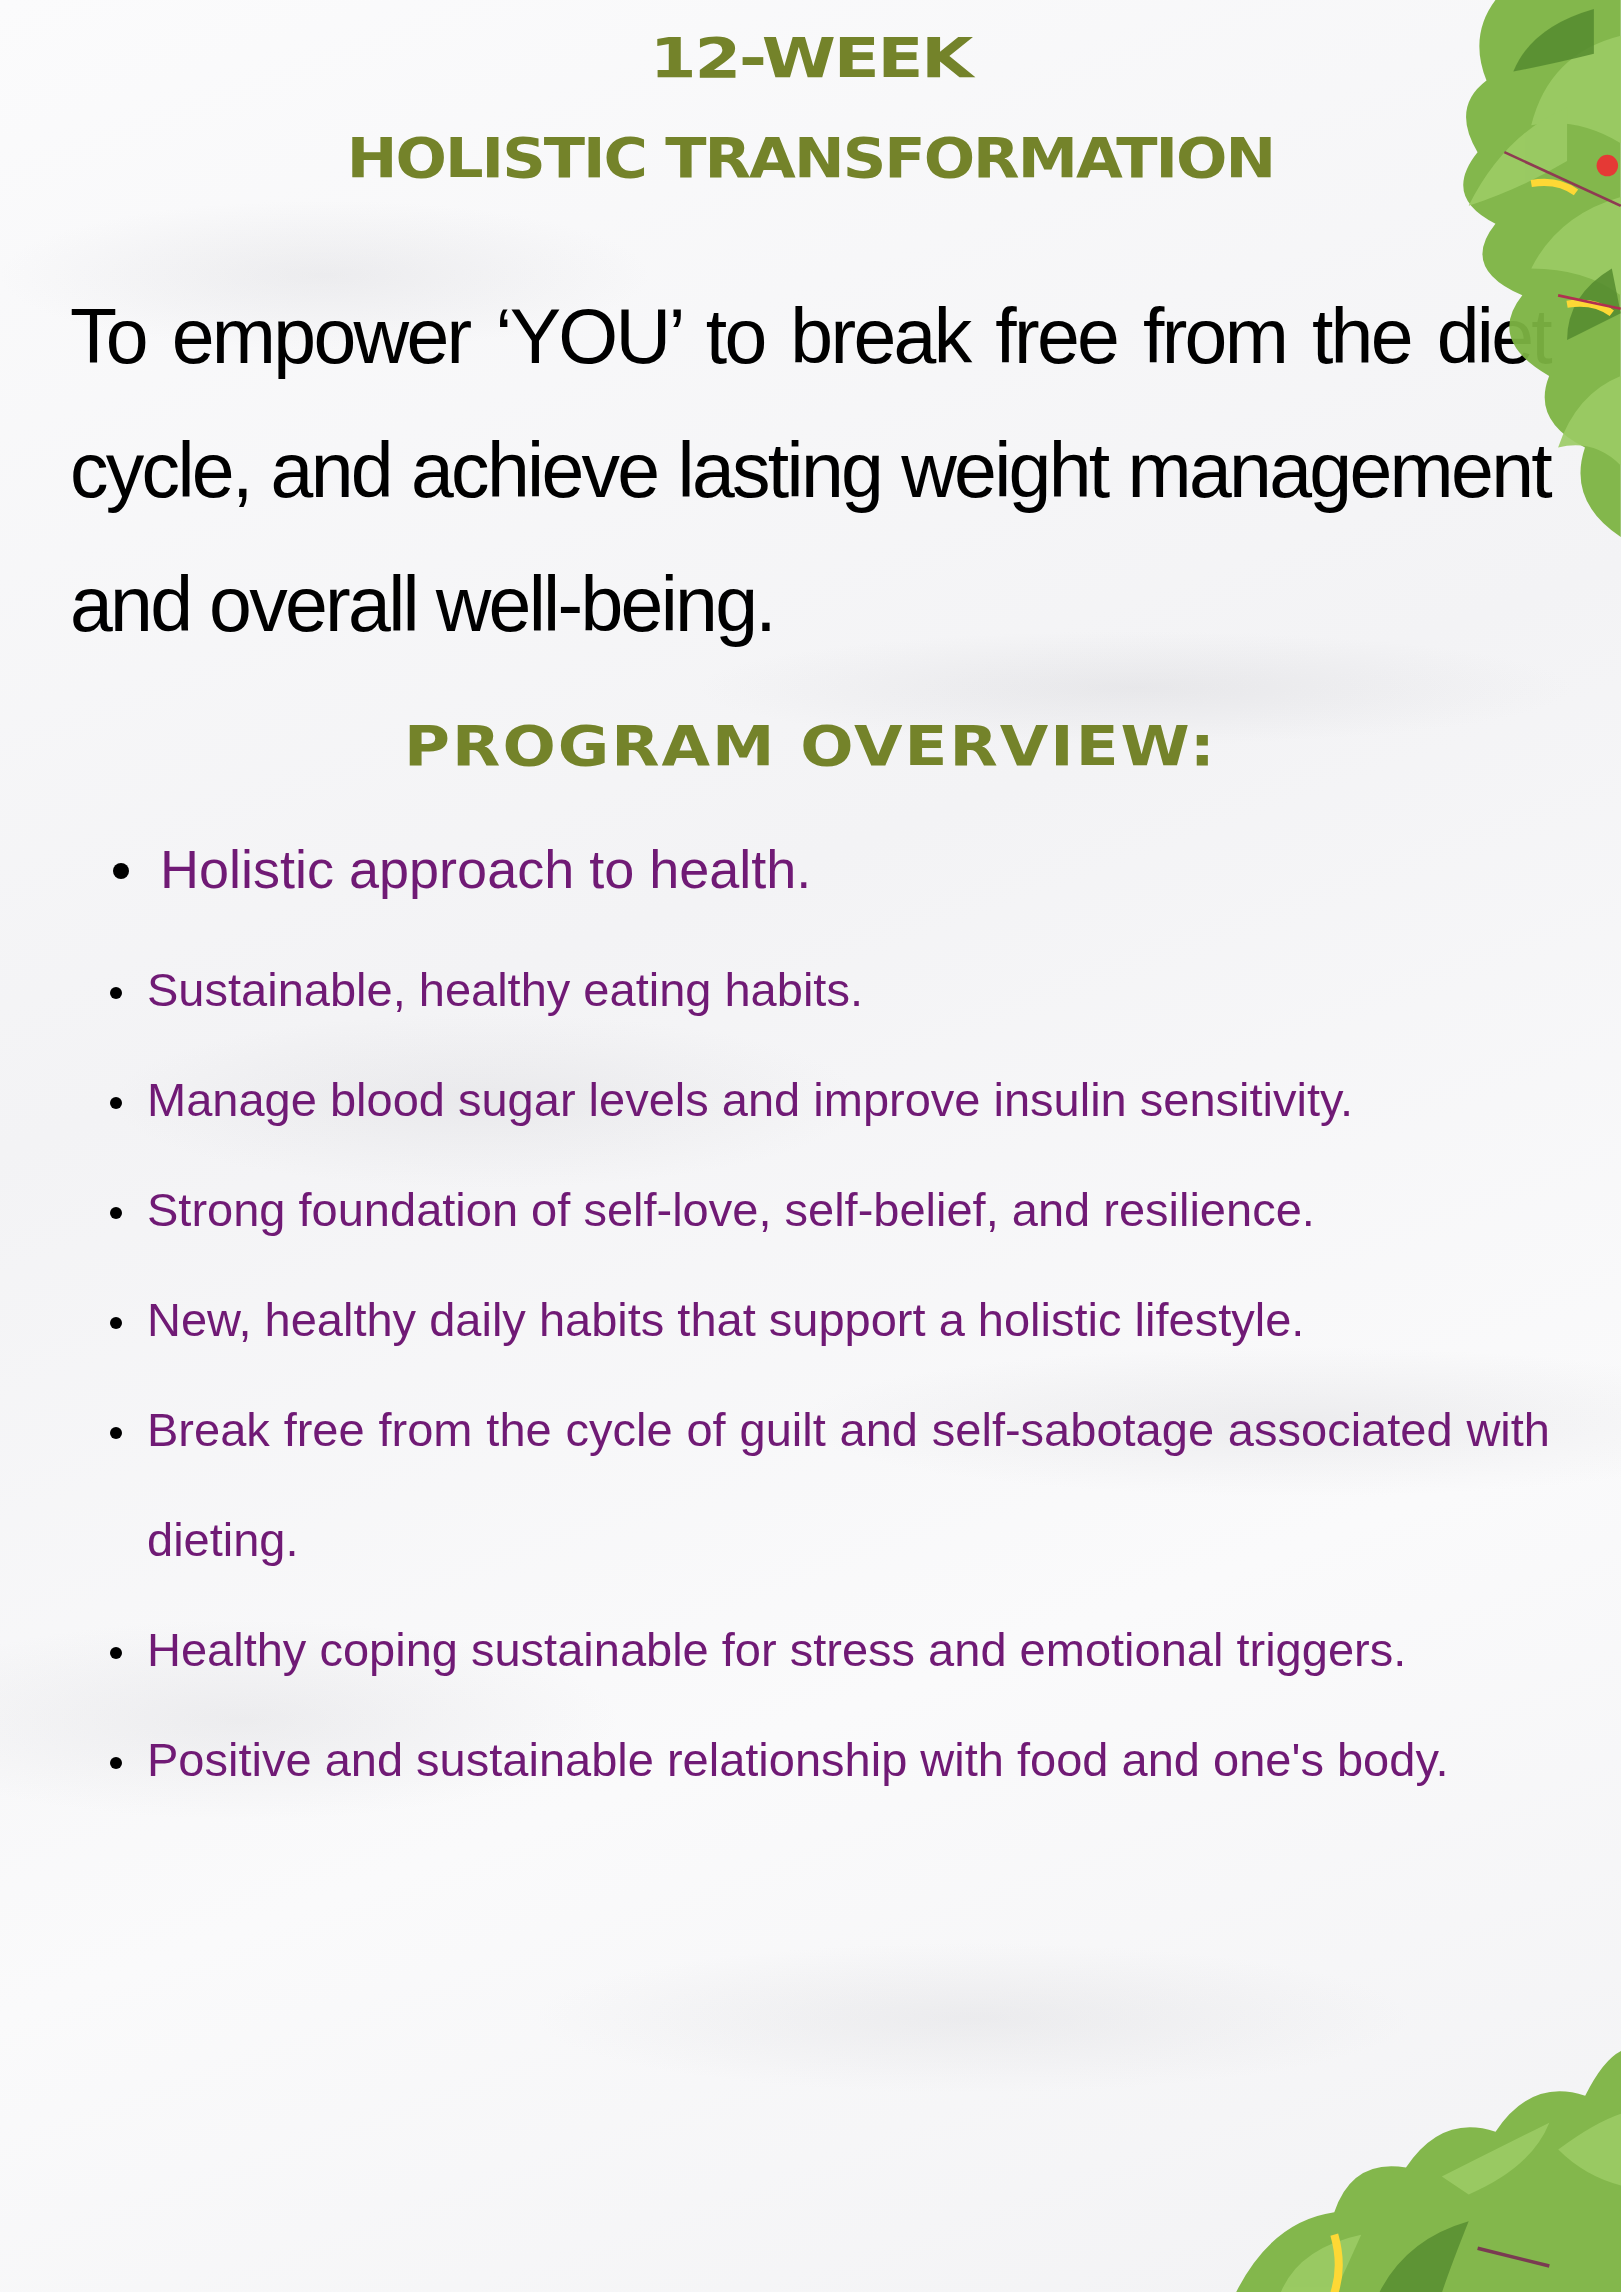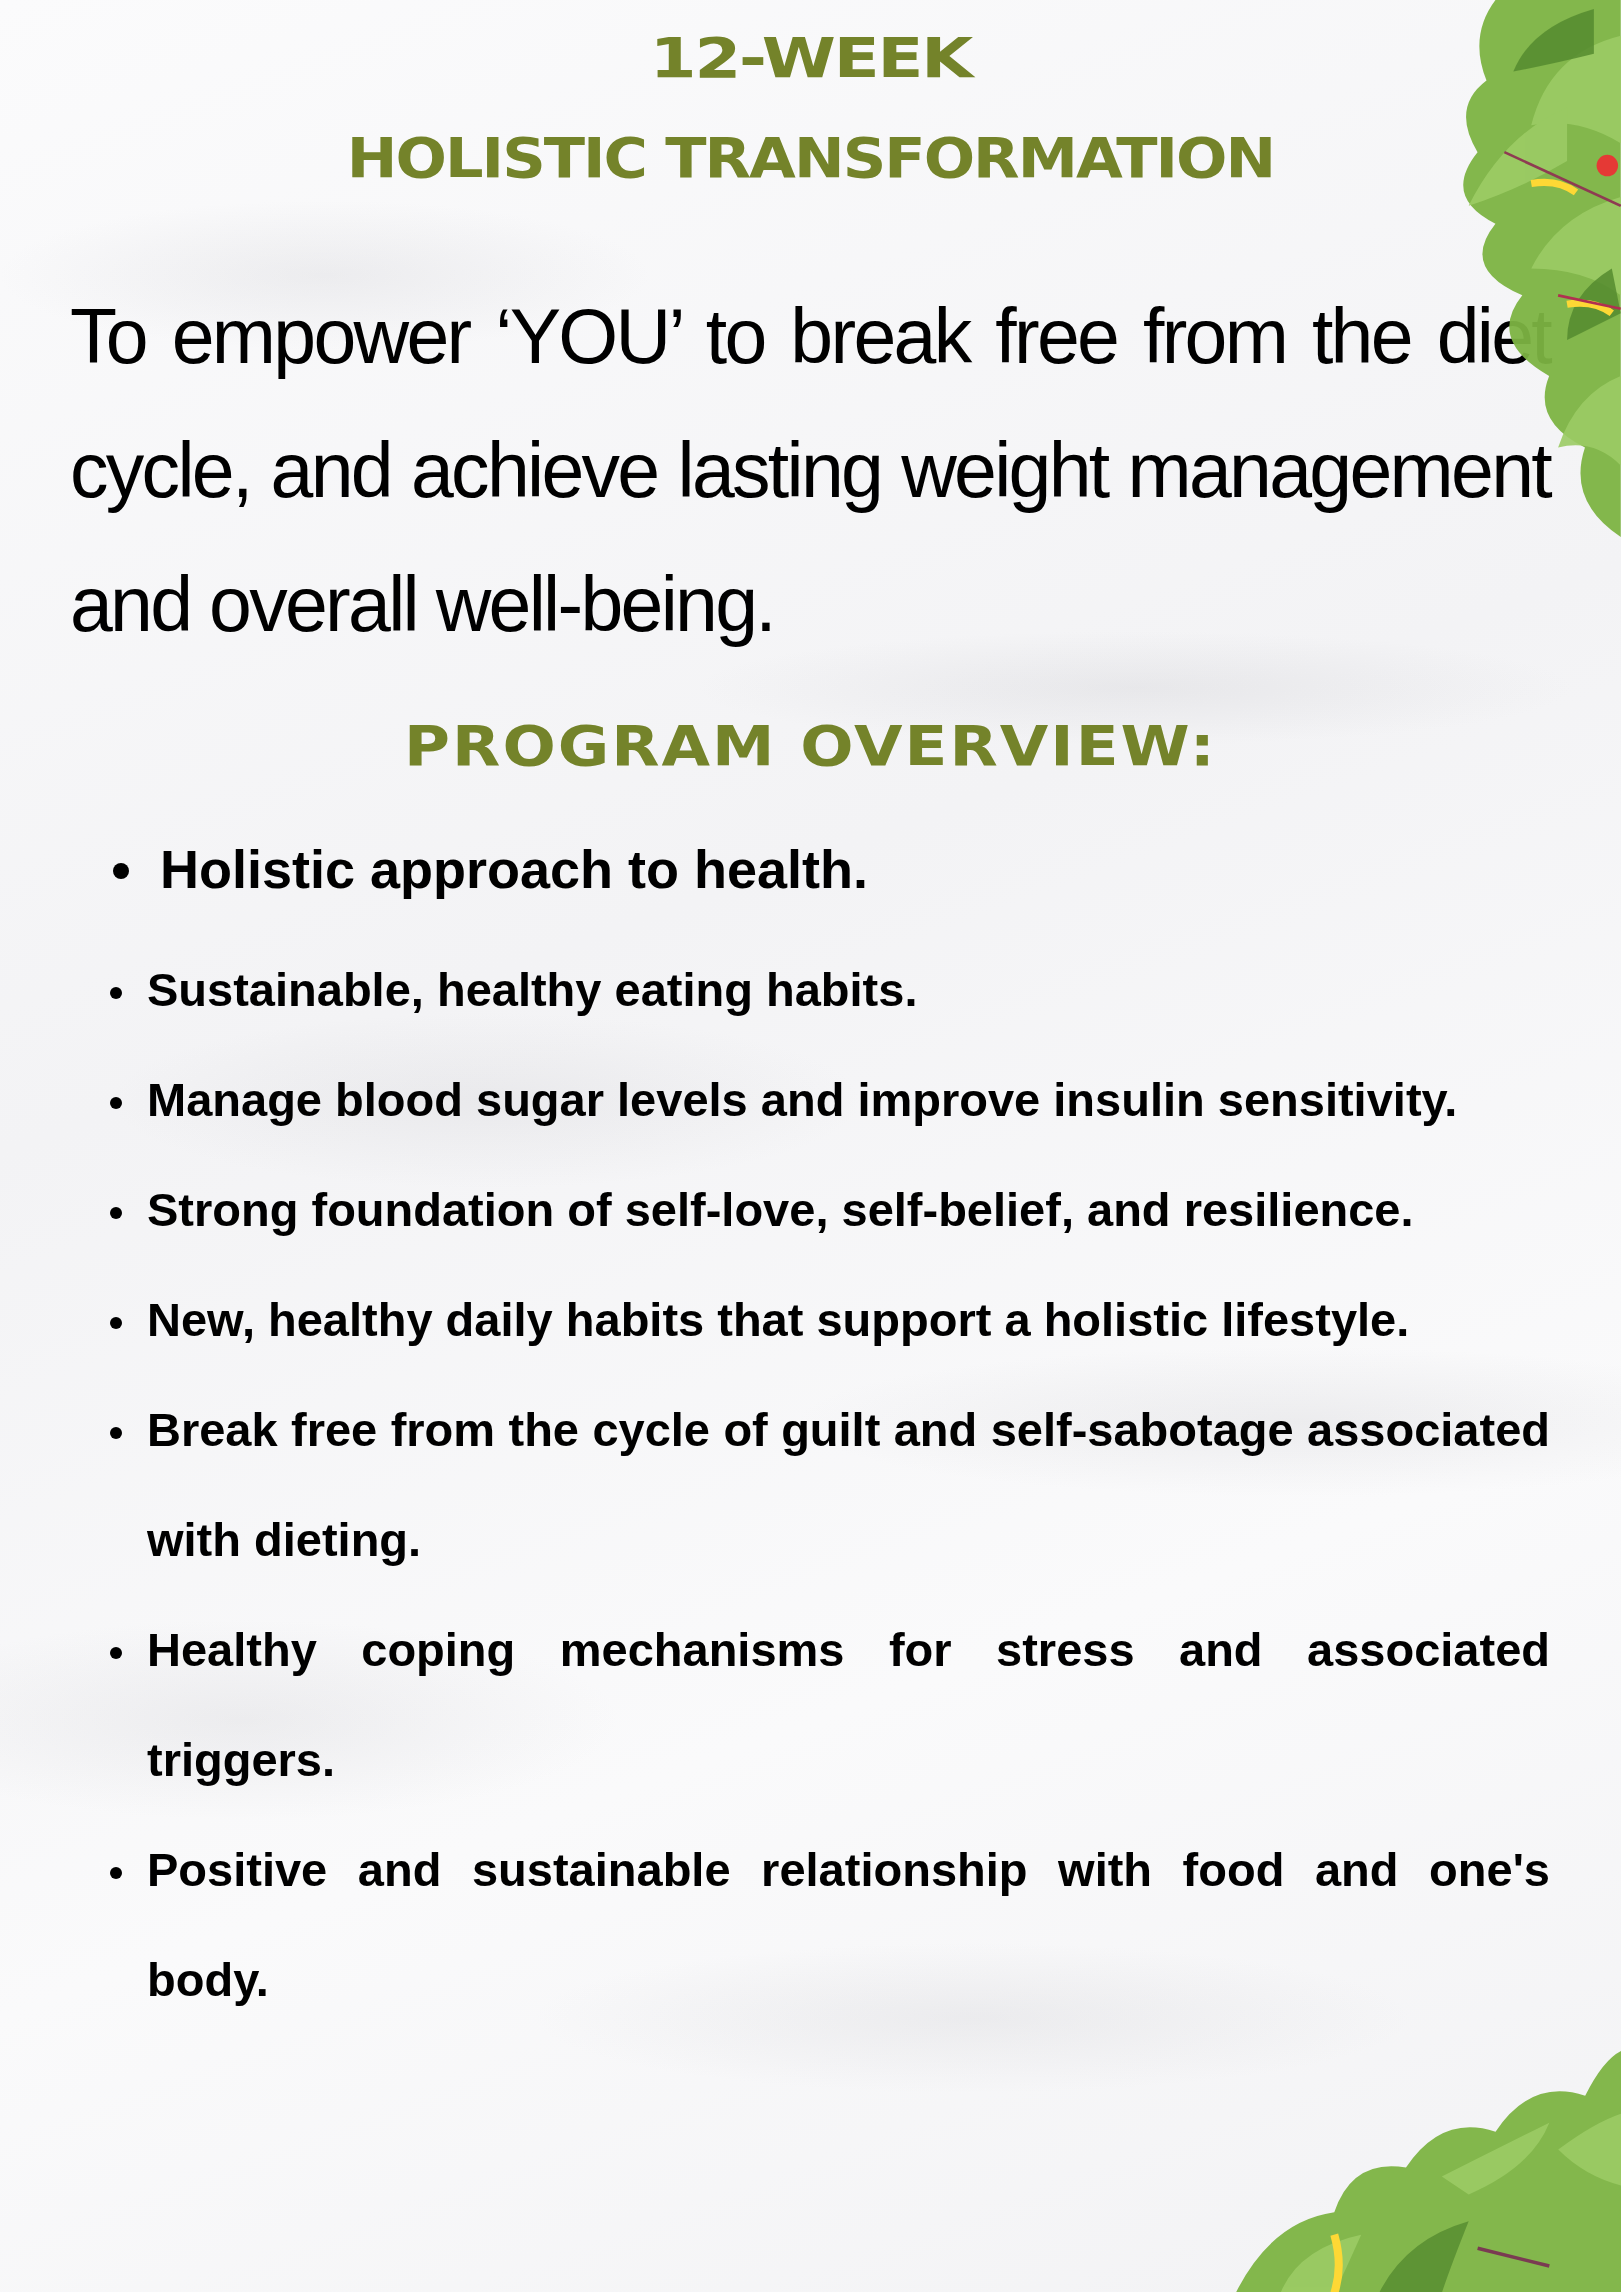--- a/index.html
+++ b/index.html
@@ -30,23 +30,23 @@
   .overview {
     position: absolute; left: 0; width: 1621px; top: 713px; text-align: center;
     color: #74832a; font-family: "DejaVu Sans", sans-serif; font-weight: bold;
     font-size: 56px; letter-spacing: 1.8px; margin: 0; transform: scaleX(1.12);
   }
   ul.items {
     position: absolute; left: 99px; top: 824px; width: 1451px; margin: 0; padding: 0;
     list-style: none;
   }
   ul.items li {
-    position: relative; padding-left: 48px; color: #000000;
+    position: relative; padding-left: 48px; color: #701a75;
     font-family: "Liberation Sans", sans-serif; font-size: 47px; line-height: 110px;
-    text-align: justify; text-align-last: left; font-weight: bold;
+    text-align: justify; text-align-last: left;
   }
   ul.items li.first { font-size: 54px; line-height: 90px; padding-left: 61px; margin-bottom: 20.6px; }
   ul.items li .dot {
     position: absolute; left: 10.7px; top: 52px; width: 12.5px; height: 12.5px; border-radius: 50%; background: #000;
   }
   ul.items li.first .dot { left: 14.3px; top: 39px; width: 16px; height: 16px; }
   .greens { position: absolute; pointer-events: none; }
   .greens-top { right: 0; top: 0; width: 269px; height: 716px; }
   .greens-bottom { right: 0; bottom: 0; width: 448px; height: 251px; }
 </style>
@@ -60,21 +60,21 @@
 
 <h2 class="overview">PROGRAM OVERVIEW:</h2>
 
 <ul class="items">
   <li class="first"><span class="dot"></span><span>Holistic approach to health.</span></li>
   <li><span class="dot"></span><span>Sustainable, healthy eating habits.</span></li>
   <li><span class="dot"></span><span>Manage blood sugar levels and improve insulin sensitivity.</span></li>
   <li><span class="dot"></span><span>Strong foundation of self-love, self-belief, and resilience.</span></li>
   <li><span class="dot"></span><span>New, healthy daily habits that support a holistic lifestyle.</span></li>
   <li><span class="dot"></span><span>Break free from the cycle of guilt and self-sabotage associated with dieting.</span></li>
-  <li><span class="dot"></span><span>Healthy coping mechanisms for stress and associated triggers.</span></li>
+  <li><span class="dot"></span><span>Healthy coping sustainable for stress and emotional triggers.</span></li>
   <li><span class="dot"></span><span>Positive and sustainable relationship with food and one's body.</span></li>
 </ul>
 
 <svg class="greens greens-top" viewBox="0 0 300 800">
   <g fill="#7cb342" opacity="0.95">
     <path d="M300 0 L160 0 Q130 40 150 90 Q110 120 140 170 Q100 220 160 250 Q120 300 190 330 Q150 380 220 420 Q200 470 260 500 Q240 560 300 600 Z"></path>
   </g>
   <g fill="#9ccc65" opacity="0.9">
     <path d="M300 40 Q220 60 200 140 Q250 130 300 160 Z"></path>
     <path d="M300 220 Q230 240 200 300 Q260 300 300 330 Z"></path>

